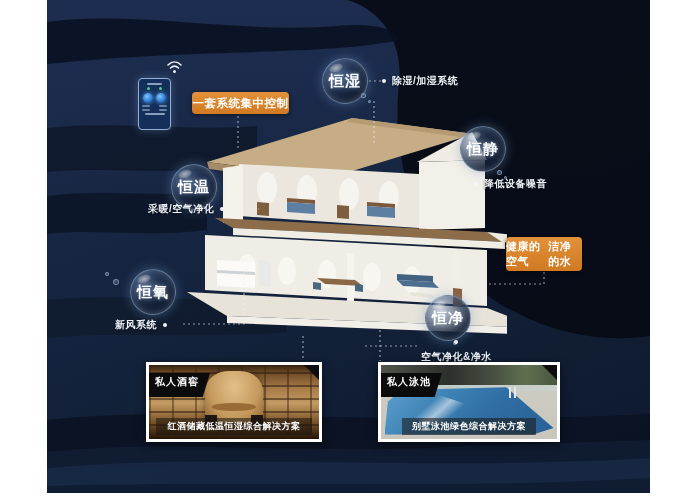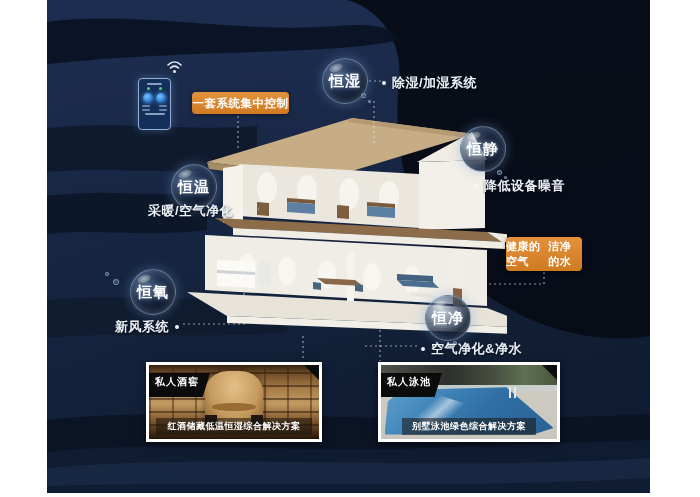--- a/index.html
+++ b/index.html
@@ -21,21 +21,21 @@
             display:flex; align-items:center; justify-content:center;text-align:center; }
   .bubble .shine { position:absolute; left:6px; top:5px; width:14px; height:8px; border-radius:50%;
             background:radial-gradient(ellipse at center, rgba(255,255,255,0.55), rgba(255,255,255,0)); transform:rotate(-20deg); }
   .bubble .txt { position:relative; color:#fff; font-size:15px; font-weight:bold; letter-spacing:1px;
             text-shadow:0 0 5px rgba(190,220,255,0.6); white-space:nowrap; }
   .mini { position:absolute; border-radius:50%; border:1px solid rgba(180,210,245,0.55);
           background:radial-gradient(circle at 35% 30%, rgba(170,200,235,0.35), rgba(15,25,45,0.7)); }
 
   
   .slabel { position:absolute; display:flex; align-items:center; gap:6px;
-            color:#edf2f9; font-size:13px; font-weight:600; letter-spacing:0.5px; white-space:nowrap;
+            color:#edf2f9; font-size:10px; font-weight:600; letter-spacing:0.5px; white-space:nowrap;
             text-shadow:0 1px 2px rgba(0,0,0,0.6); }
   .slabel .dot { width:4px; height:4px; border-radius:50%; background:#f2f5fa; flex:0 0 auto; }
 
   
   .pill { position:absolute; left:125px; top:92px; width:97px; height:22px; border-radius:4px;
           background:linear-gradient(180deg,#e2913a,#d07a22); display:flex; align-items:center; justify-content:center;
           color:#fff; font-size:11.5px; font-weight:bold; letter-spacing:0.5px;
           box-shadow:0 1px 4px rgba(0,0,0,0.5); white-space:nowrap;margin-left:20px; }
   .obox { position:absolute; left:459px; top:237px; width:76px; height:34px; border-radius:4px;
           background:linear-gradient(180deg,#e2913a,#d07a22); display:flex; flex-direction:row;
@@ -216,21 +216,21 @@
       <span>降低设备噪音</span>
     </div>
     <div class="slabel" style="left:101px; top:202px;">
       <span>采暖/空气净化</span>
       <span class="dot"></span>
     </div>
     <div class="slabel" style="left:68px; top:318px;">
       <span>新风系统</span>
       <span class="dot"></span>
     </div>
-    <div class="slabel" style="left:374px; top:340px;">
+    <div class="slabel" style="left:374px; top:340px;flex-direction:column;">
       <span class="dot"></span>
       <span>空气净化&amp;净水</span>
     </div>
 
     <svg class="wifi" viewBox="0 0 17 14">
       <g stroke="#e8eef6" stroke-width="1.6" fill="none" stroke-linecap="round">
         <path d="M2,5 C6,1 11,1 15,5"></path>
         <path d="M4.5,8 C7,5.6 10,5.6 12.5,8"></path>
       </g>
       <circle cx="8.5" cy="11.5" r="1.5" fill="#e8eef6"></circle>

